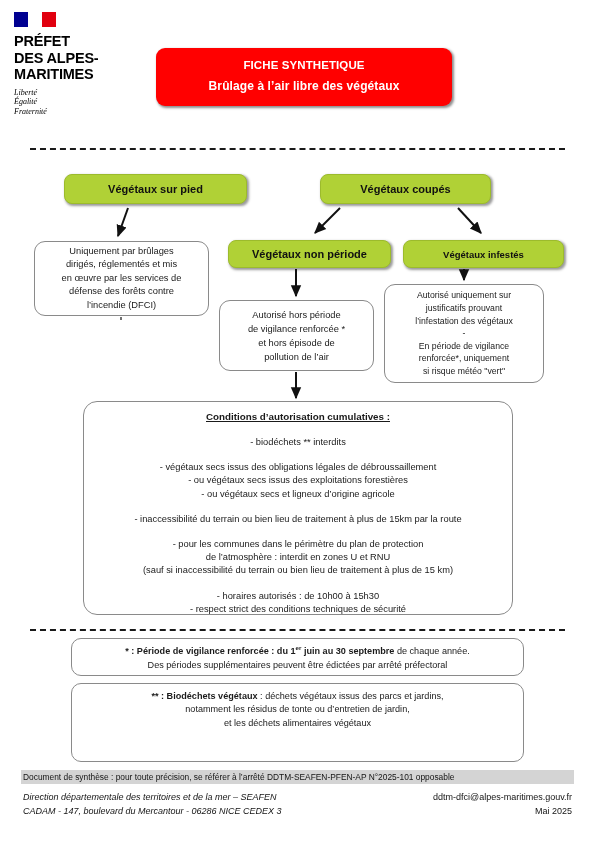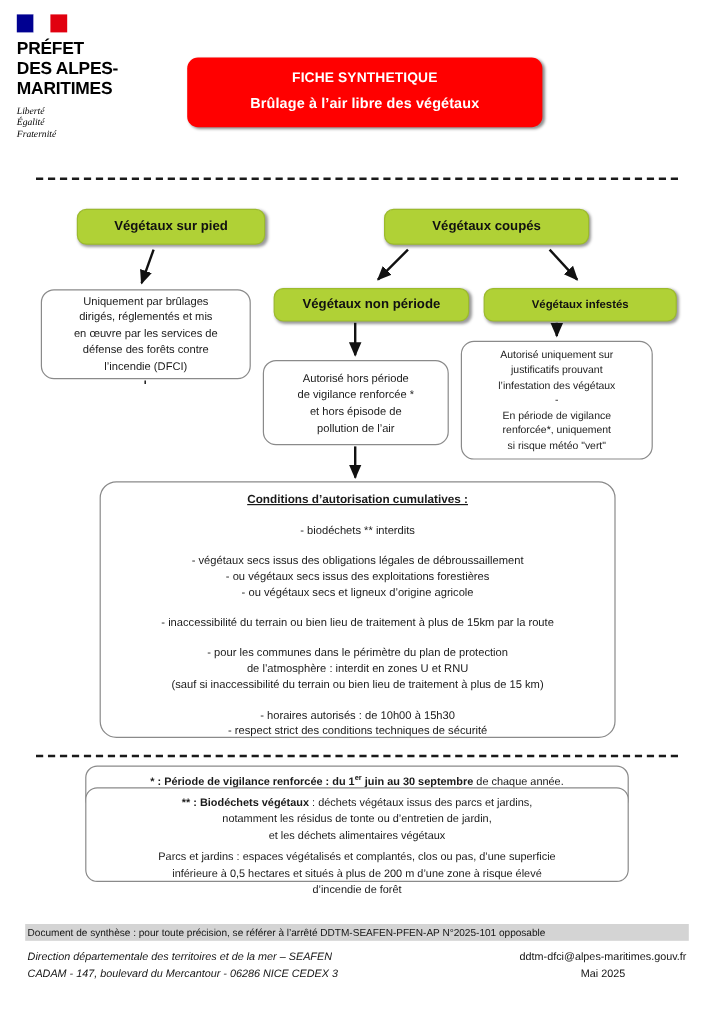--- a/index.html
+++ b/index.html
@@ -114,21 +114,21 @@
     padding: 5px 18px;
   }
   .box-white .txt { white-space: pre-line; }
   .box-outline {
     background: #ffffff;
     border: 1px solid #8a8a8a;
     border-radius: 14px;
     color: #1a1a1a;
   }
 
-  #box-veg-sur-pied   { left: 64px;  top: 174px; width: 157px; height: 30px; font-size: 11px; }
+  #box-veg-sur-pied   { left: 64px;  top: 174px; width: 183px; height: 30px; font-size: 11px; }
   #box-veg-coupes     { left: 320px; top: 174px; width: 171px; height: 30px; font-size: 11px; }
   #box-non-infestes   { left: 228px; top: 240px; width: 163px; height: 28px; font-size: 11px; }
   #box-infestes       { left: 403px; top: 240px; width: 161px; height: 28px; font-size: 9.5px; }
 
   #box-brulages-diriges { left: 34px;  top: 241px; width: 175px; height: 75px;
                           font-size: 9.3px; line-height: 13.5px; }
   #box-autorise-hors    { left: 219px; top: 300px; width: 155px; height: 71px;
                           font-size: 9.3px; line-height: 14px; }
   #box-autorise-justif  { left: 384px; top: 284px; width: 160px; height: 99px;
                           font-size: 8.7px; line-height: 12.6px; }
@@ -164,21 +164,21 @@
     left: 71px; top: 638px; width: 453px; height: 38px;
     box-sizing: border-box;
     padding: 5px 8px;
     text-align: center;
     font-size: 9.1px;
     line-height: 14px;
     border-radius: 10px;
   }
   #footnote-2 {
     position: absolute;
-    left: 71px; top: 656px; width: 453px; height: 79px;
+    left: 71px; top: 683px; width: 453px; height: 79px;
     box-sizing: border-box;
     padding: 6px 10px;
     text-align: center;
     font-size: 9.1px;
     line-height: 13.4px;
     border-radius: 10px;
   }
   .fn-seg { white-space: pre-line; }
   .fn-lead { font-weight: bold; }
   sup { font-size: 0.68em; vertical-align: super; line-height: 0; }
@@ -197,21 +197,21 @@
   #footer-grid {
     position: absolute;
     left: 23px; top: 791px; width: 549px;
     display: flex;
     justify-content: space-between;
     font-size: 9px;
     line-height: 13.5px;
     color: #141414;
   }
   #footer-grid .left  { text-align: left; white-space: pre-line; font-style: italic; }
-  #footer-grid .right { text-align: center; white-space: pre-line; }
+  #footer-grid .right { text-align: right; white-space: pre-line; }
 
   
   #connectors {
     position: absolute;
     left: 0; top: 0;
     width: 595px; height: 842px;
     pointer-events: none;
   }
 </style>
 </head>
@@ -296,23 +296,20 @@
 
 <div id="footnote-1" class="box-outline">
   <div><span class="fn-lead"><span>* : Période de vigilance renforcée :  du 1</span><sup>er</sup><span> juin au 30 septembre</span></span><span> de chaque année.</span></div>
   <div>Des périodes supplémentaires peuvent être édictées par arrêté préfectoral</div>
 </div>
 
 <div id="footnote-2" class="box-outline">
   <div class="fn-seg"><span class="fn-lead">** : Biodéchets végétaux</span><span> : déchets végétaux issus des parcs et jardins,
 notamment les résidus de tonte ou d’entretien de jardin,
 et les déchets alimentaires végétaux</span></div>
-  <div class="fn-seg" style="margin-top:5px">Parcs et jardins : espaces végétalisés et complantés, clos ou pas, d’une superficie
-inférieure à 0,5 hectares et situés à plus de 200 m d’une zone à risque élevé
-d’incendie de forêt</div>
 </div>
 
 <div id="footer-highlight">Document de synthèse : pour toute précision, se référer à l’arrêté DDTM-SEAFEN-PFEN-AP N°2025-101 opposable</div>
 <div id="footer-grid">
   <div class="left">Direction départementale des territoires et de la mer – SEAFEN
 CADAM - 147, boulevard du Mercantour - 06286 NICE CEDEX 3</div>
   <div class="right">ddtm-dfci@alpes-maritimes.gouv.fr
 Mai 2025</div>
 </div>
 

